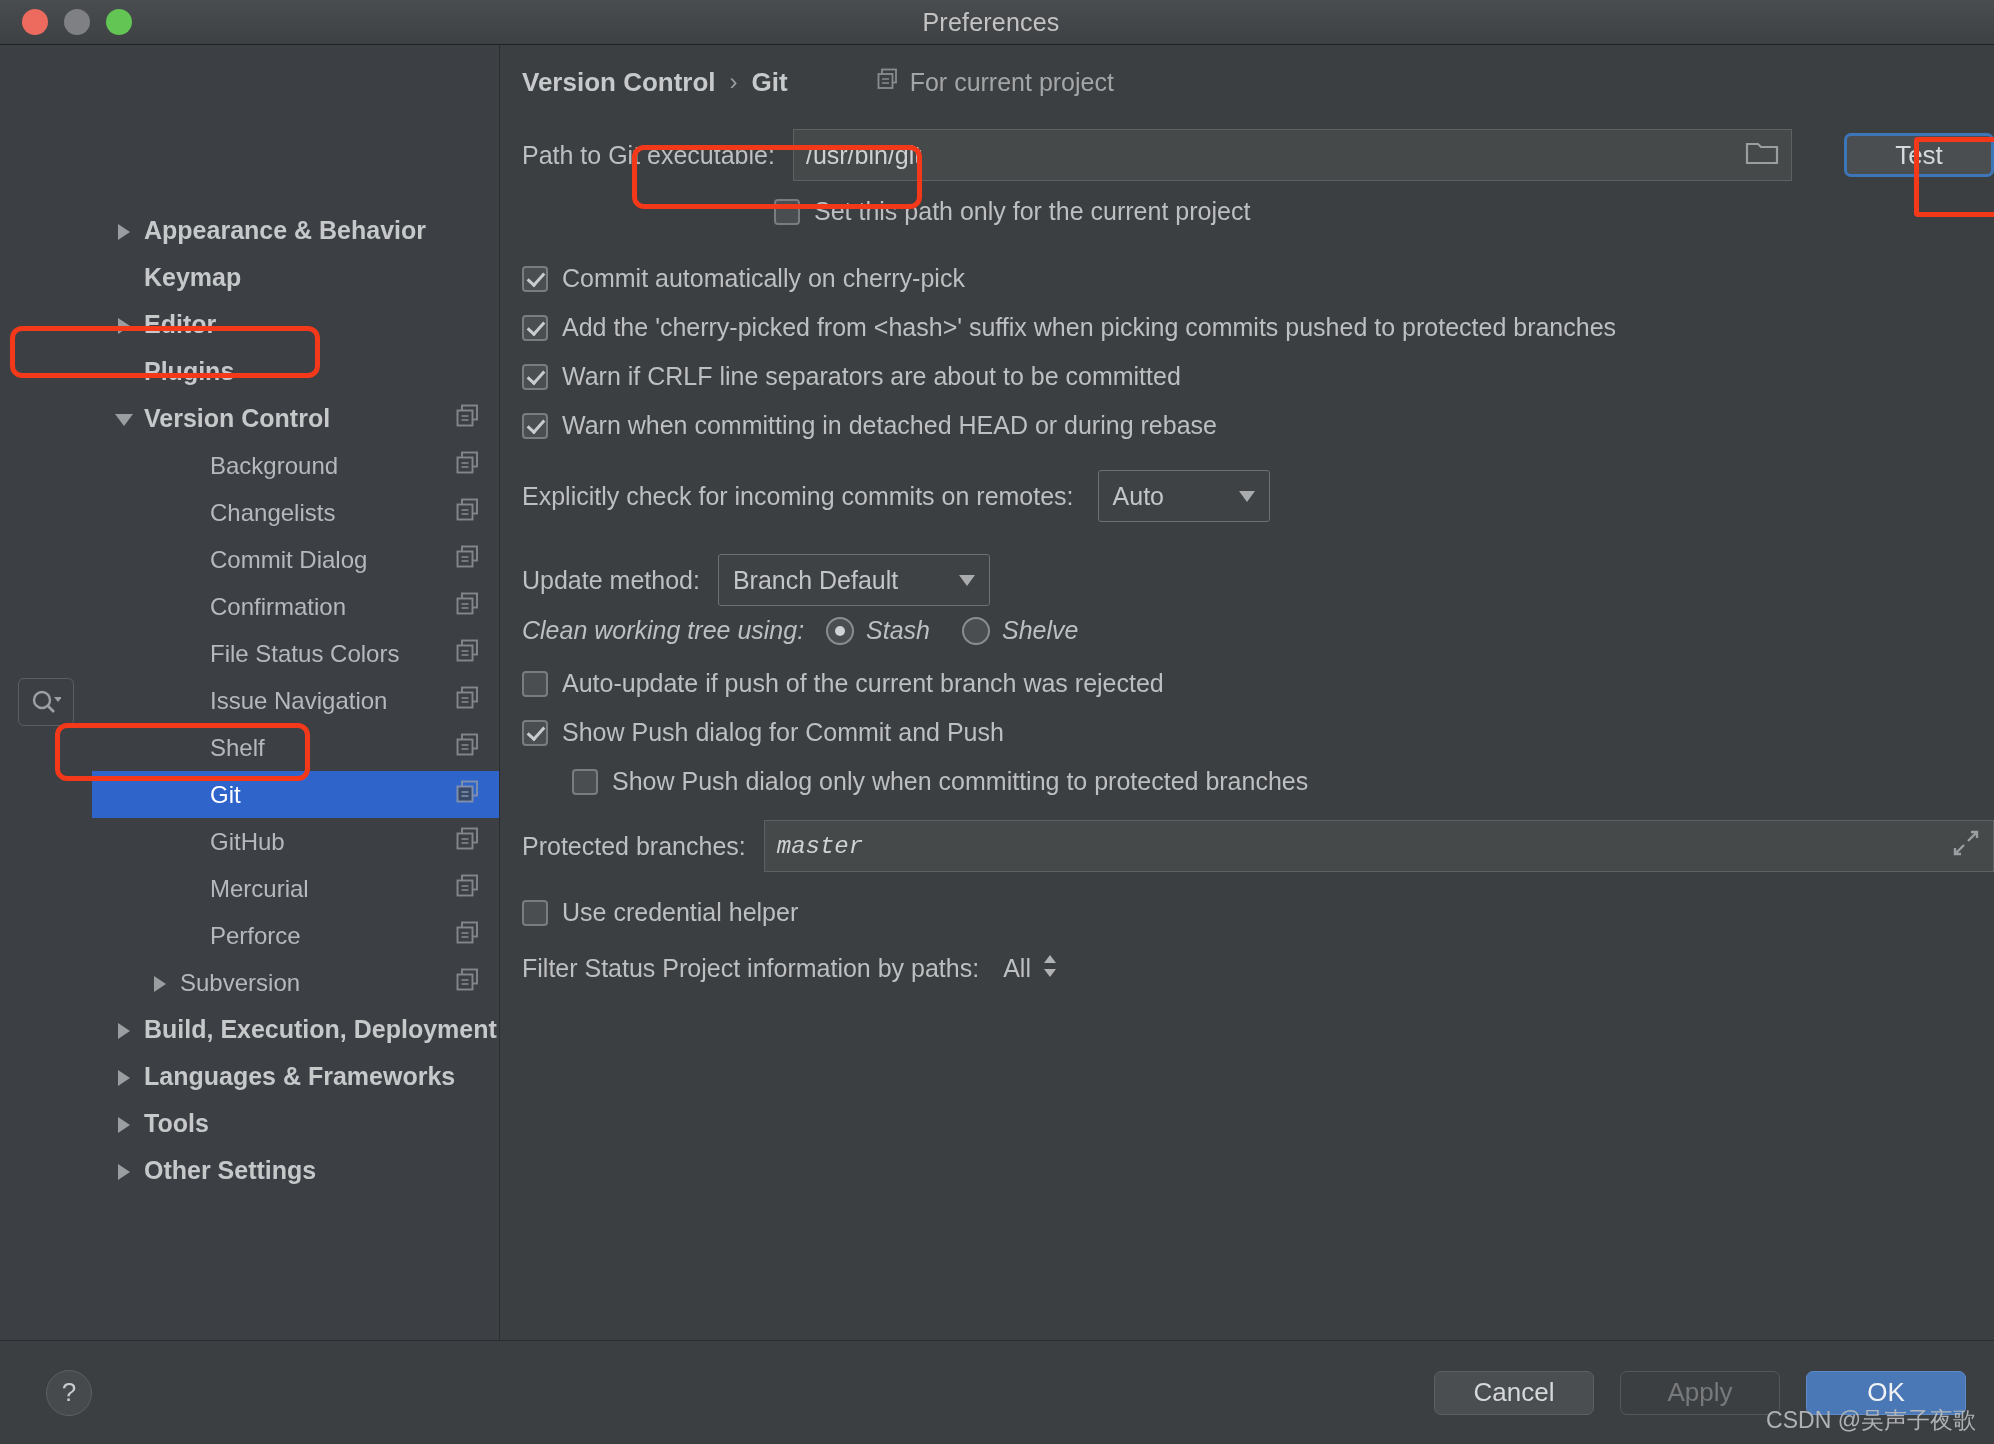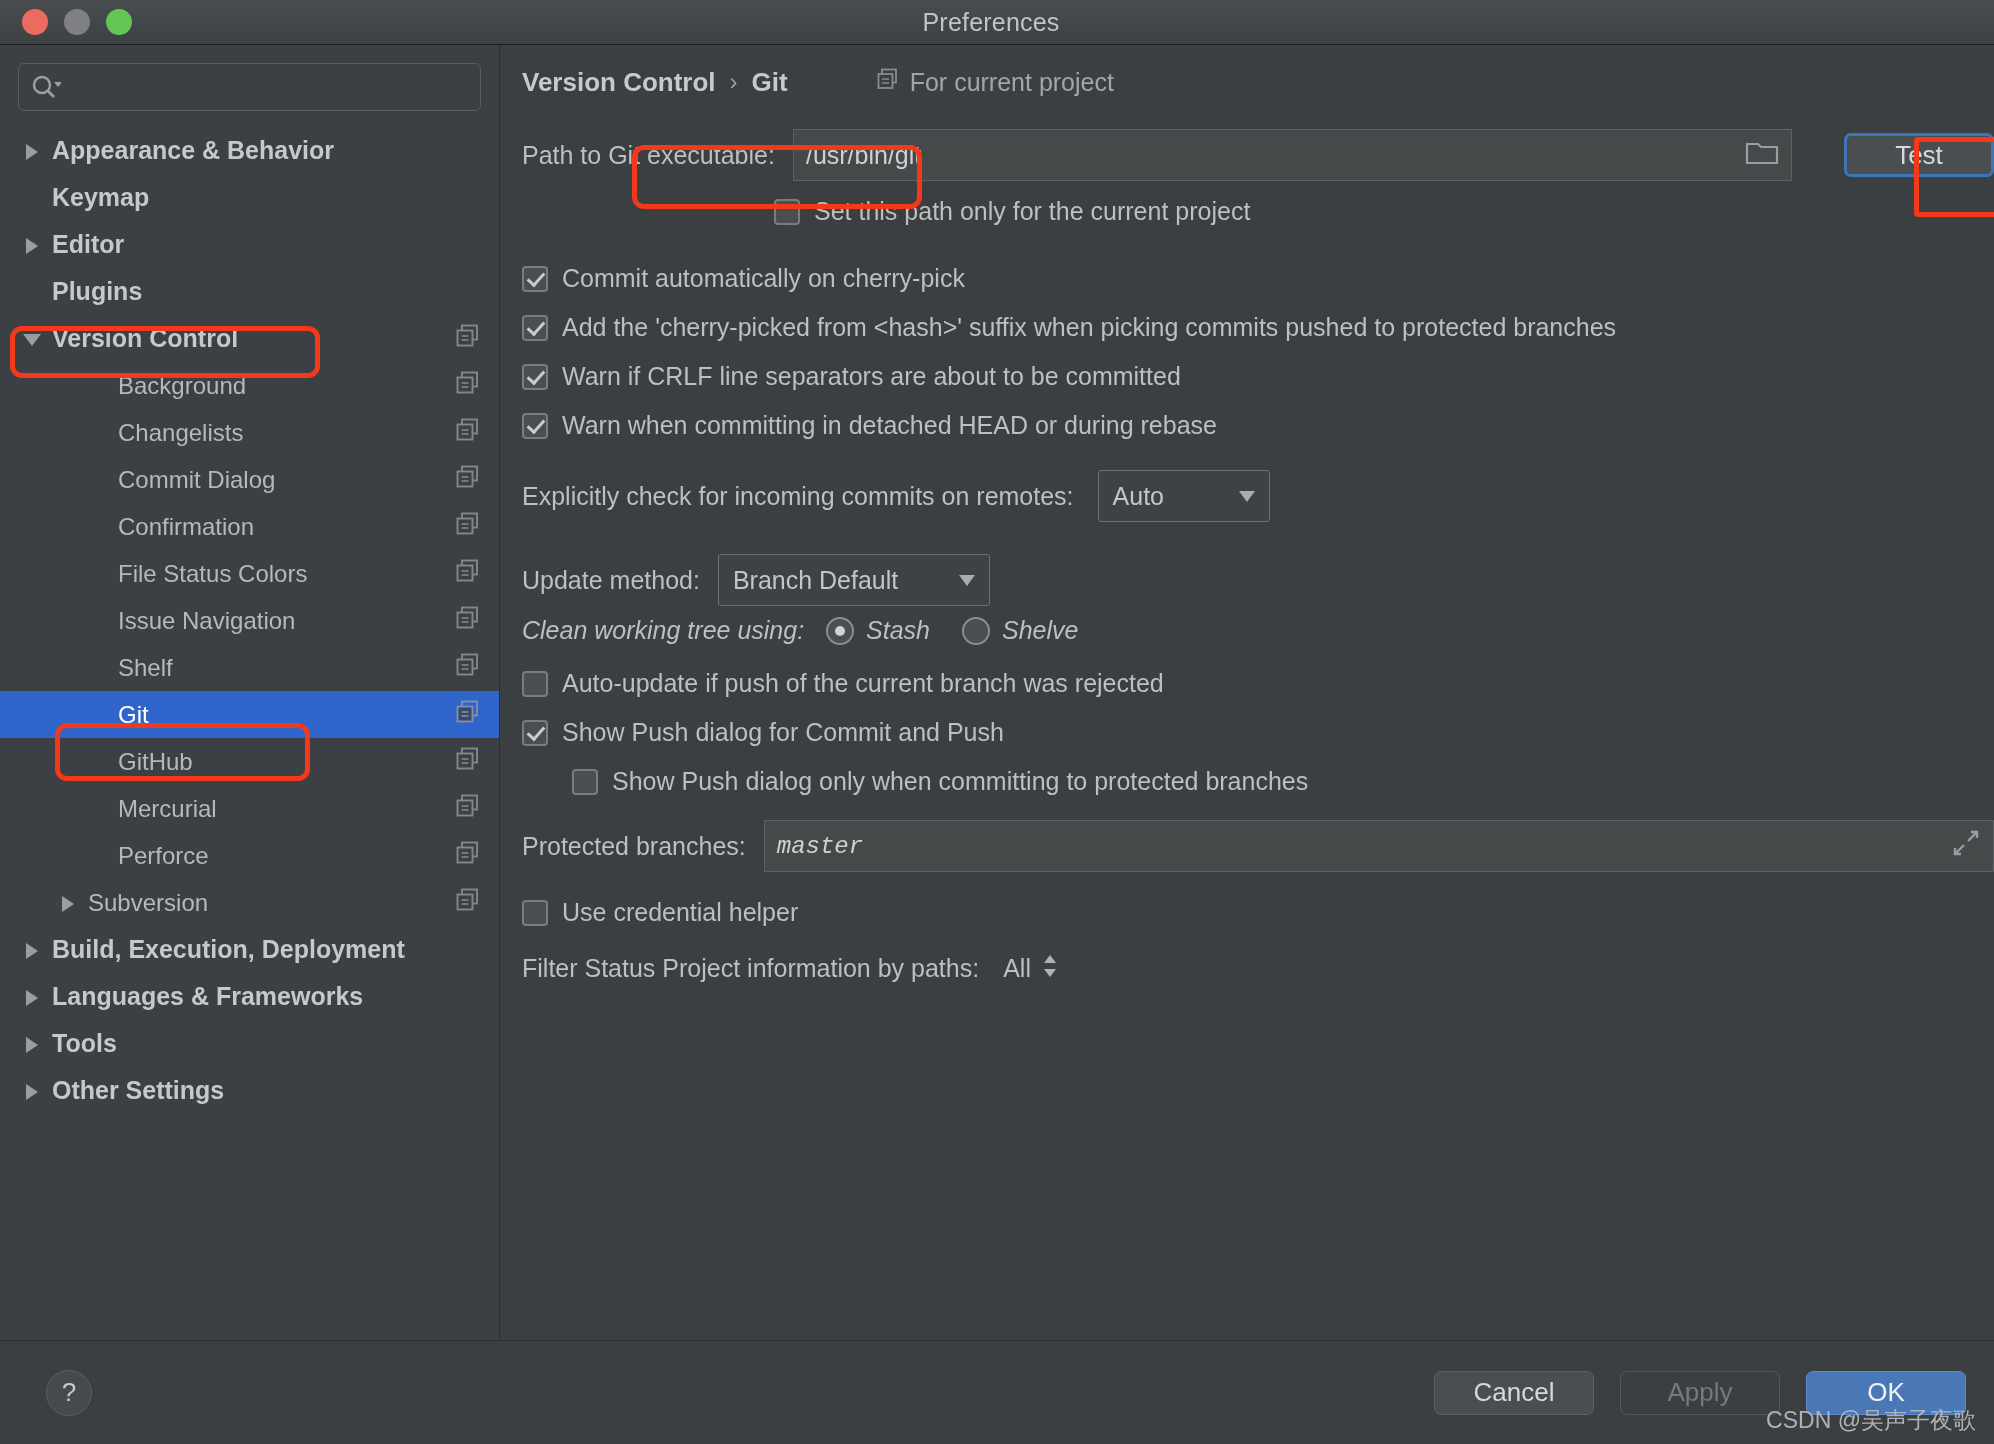--- a/index.html
+++ b/index.html
@@ -32,22 +32,23 @@
     position: absolute; left: 0; right: 12px; text-align: center;
     color: #c3c3c3; font-size: 25px; letter-spacing: .2px;
   }
   
   .body { flex: 1 1 auto; display: flex; min-height: 0; }
   
   .sidebar {
     width: 500px; flex: 0 0 500px;
     background: #3c4045;
     border-right: 1px solid #2b2d30;
-    display: flex; flex-direction: column;
+    display: flex; flex-direction: row;
     position: relative;
+    align-items: center;
   }
   .search-wrap { padding: 18px 18px 0 18px; }
   .search-box {
     height: 48px; border: 1px solid #5a5d61; border-radius: 6px;
     background: #3c4045; display: flex; align-items: center;
     padding: 0 12px;
   }
   .search-box svg { display:block; }
   .tree { margin-top: 16px; flex: 1 1 auto; overflow: hidden; position: relative; }
   .node {

